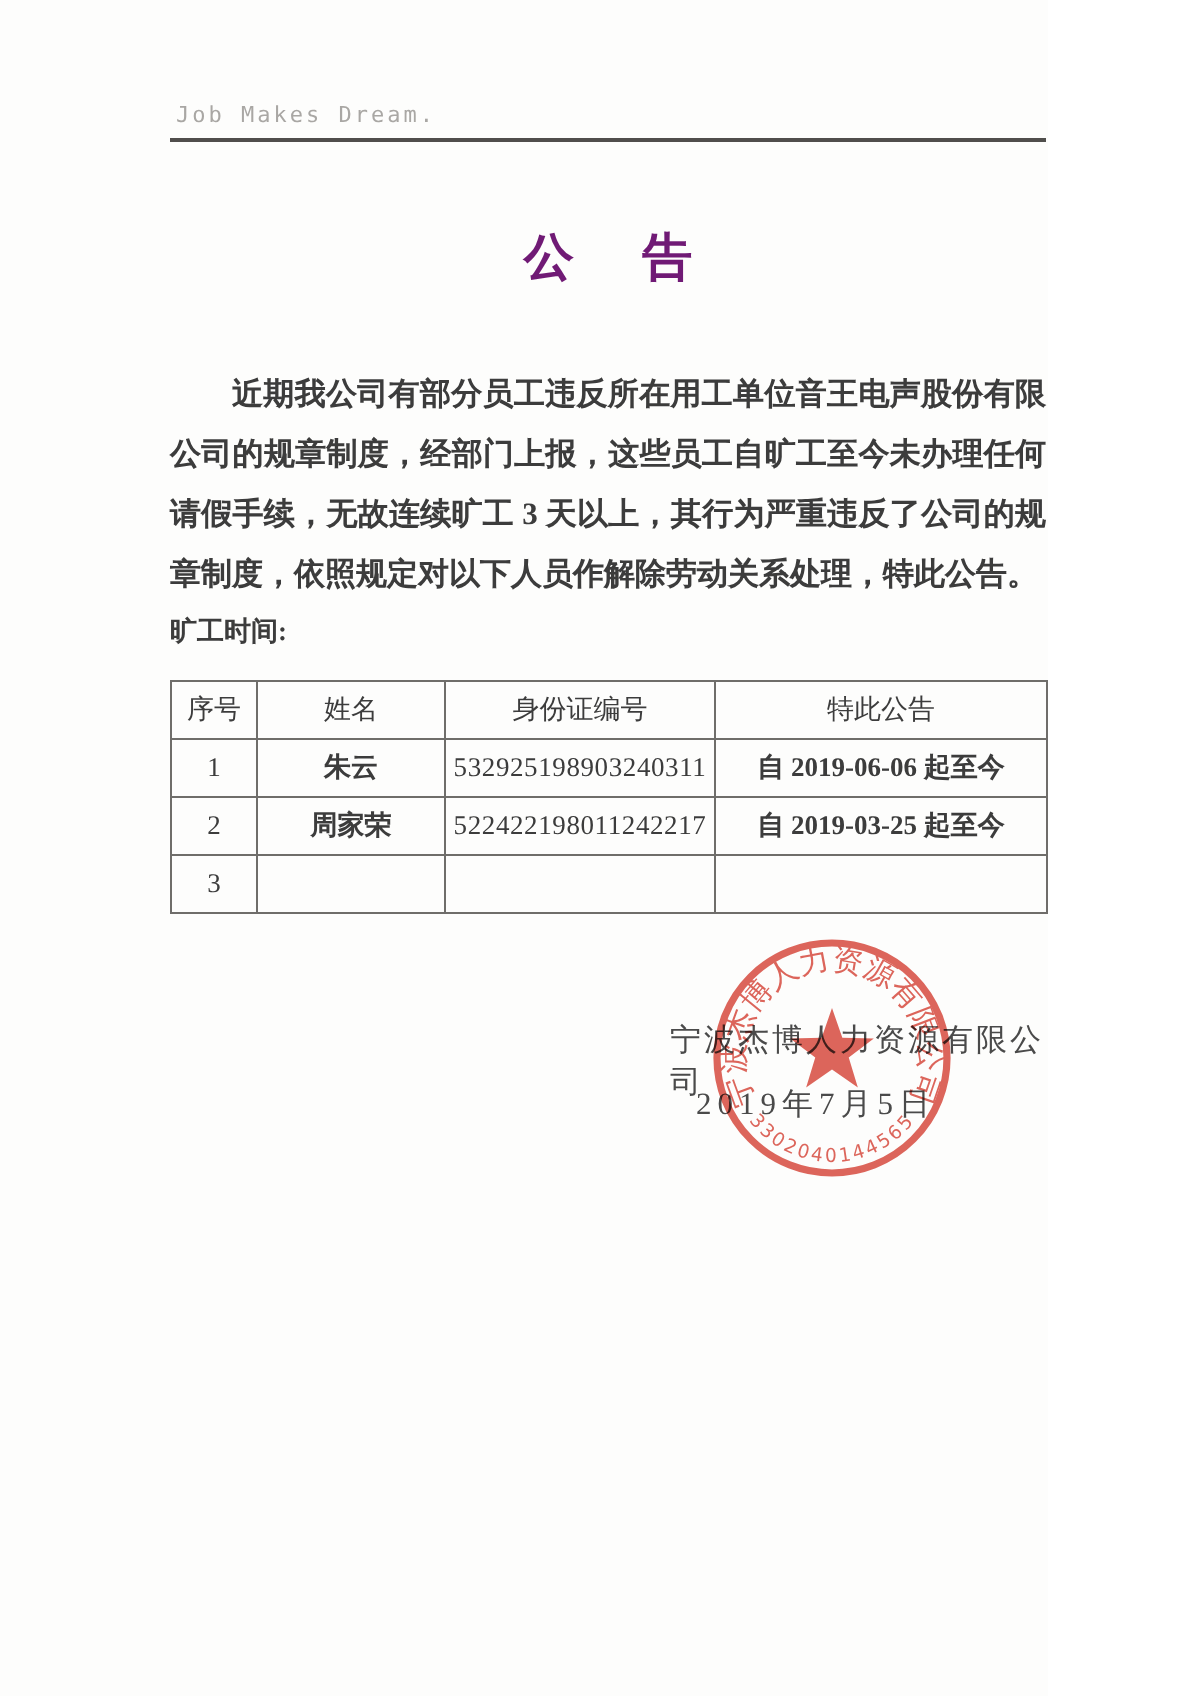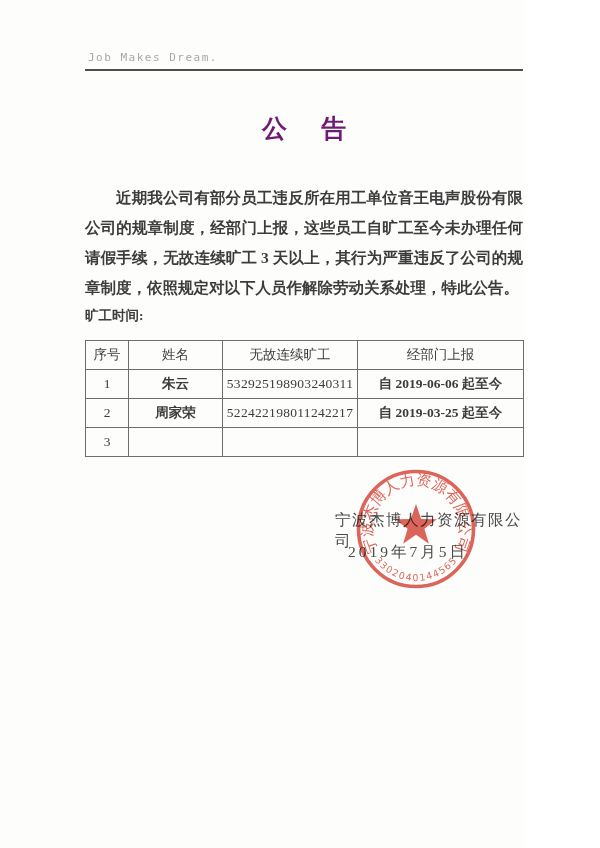--- a/index.html
+++ b/index.html
@@ -89,22 +89,22 @@
     <colgroup>
       <col style="width:43px">
         <col style="width:94px">
         <col style="width:135px">
         <col style="width:166px">
     </colgroup>
     <thead>
       <tr>
         <th>序号</th>
         <th>姓名</th>
-        <th>无故连续旷工</th>
-        <th>经部门上报</th>
+        <th>身份证编号</th>
+        <th>特此公告</th>
       </tr>
     </thead>
     <tbody>
       <tr>
         <td>1</td>
         <td class="col-name">朱云</td>
         <td class="col-id">532925198903240311</td>
         <td class="col-time">自 2019-06-06 起至今</td>
       </tr>
       <tr>

